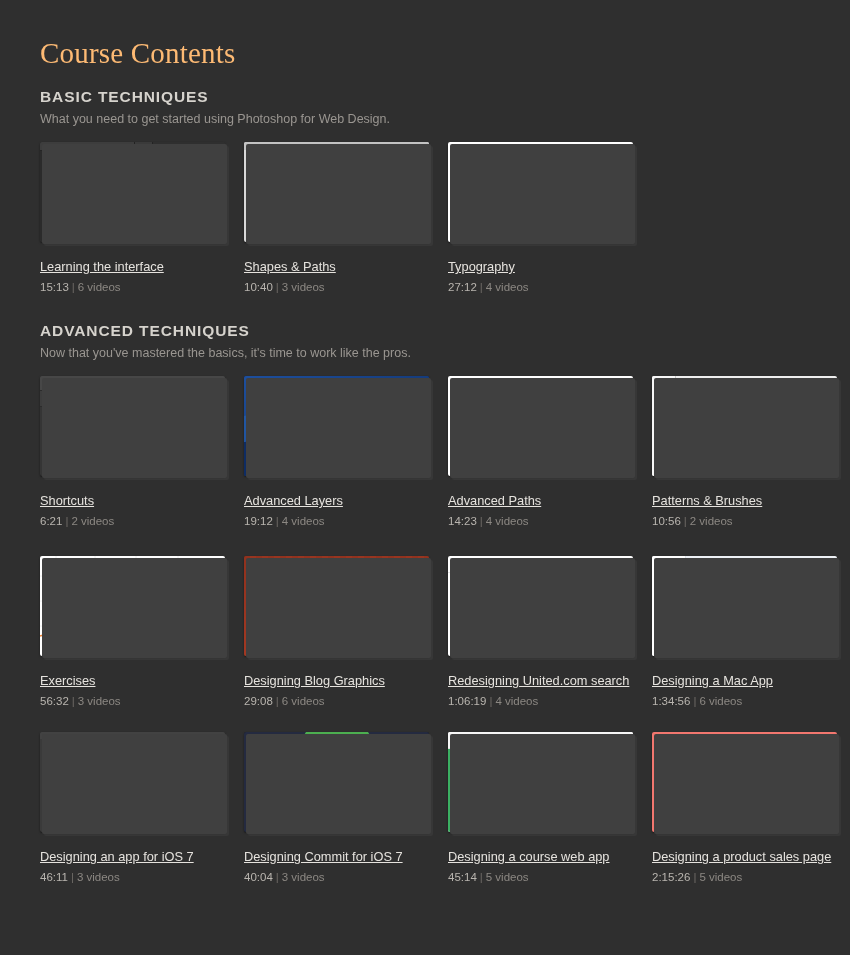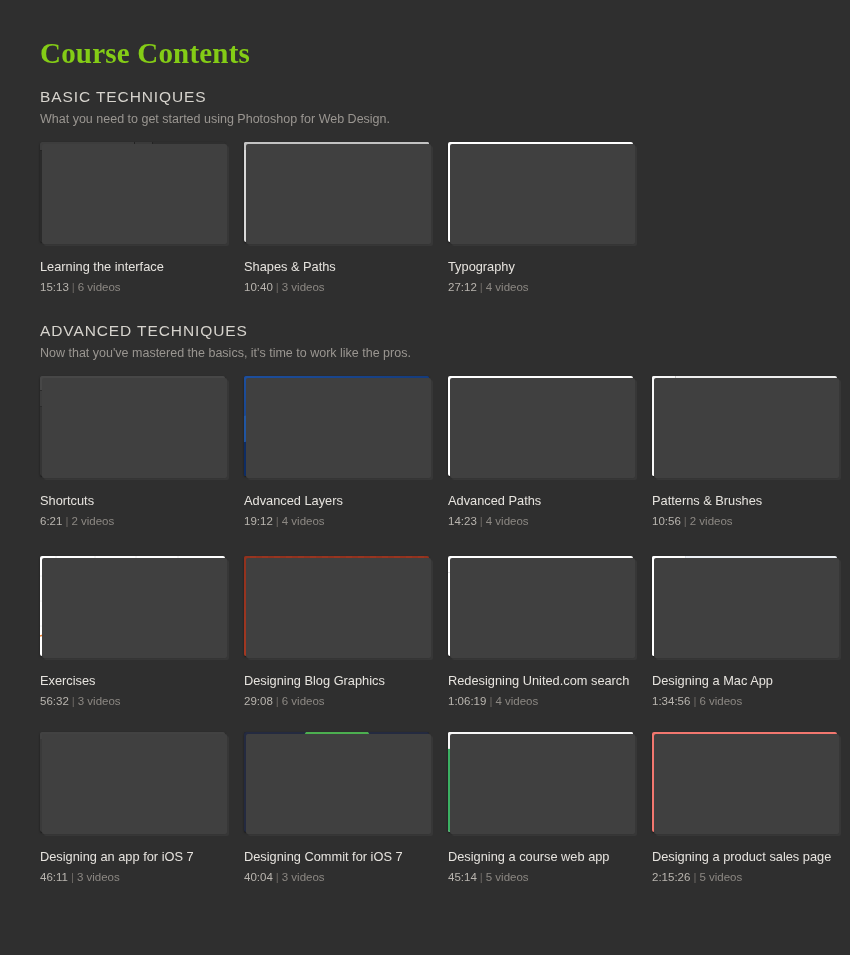--- a/index.html
+++ b/index.html
@@ -8,33 +8,33 @@
     width: 850px; height: 955px;
     background: #2f2f2f;
     font-family: "Liberation Sans", sans-serif;
     overflow: hidden;
   }
   .page { width: 850px; height: 955px; background: #2f2f2f; position: relative; }
 
   .page-title {
     font-family: "Liberation Serif", serif;
     font-size: 29px;
-    color: #84cc16;
+    color: #fdba74;
     letter-spacing: .2px;
     position: absolute;
     left: 40px; top: 18px;
-    font-weight: 700;
+    font-weight: 400;
   }
 
   .section { position: absolute; left: 40px; width: 790px; }
   .section-title {
     font-size: 15.5px;
     letter-spacing: .9px;
     color: #d6d3cd;
-    font-weight: 400;
+    font-weight: 700;
     margin: 0 0 6px 0;
   }
   .section-sub {
     font-size: 12.5px;
     color: #9a9691;
     margin: 0 0 16px 0;
   }
 
   .grid { display: flex; gap: 19px; }
   .card { width: 185px; position: relative; }
@@ -55,20 +55,21 @@
     background: #1e1e1e;
     box-shadow: 0 1px 2px rgba(0,0,0,.5);
   }
 
   .card-title {
     font-size: 12.8px;
     color: #e6e3de;
     margin-top: 17px;
     white-space: nowrap;
     overflow: hidden;
+    text-decoration: underline;
   }
   .card-meta {
     font-size: 11.5px;
     color: #8c8883;
     margin-top: 7px;
   }
   .card-meta .dur { color: #b9b5af; }
   .card-meta .sep { color: #6e6a66; margin: 0 3px; }
 
   

